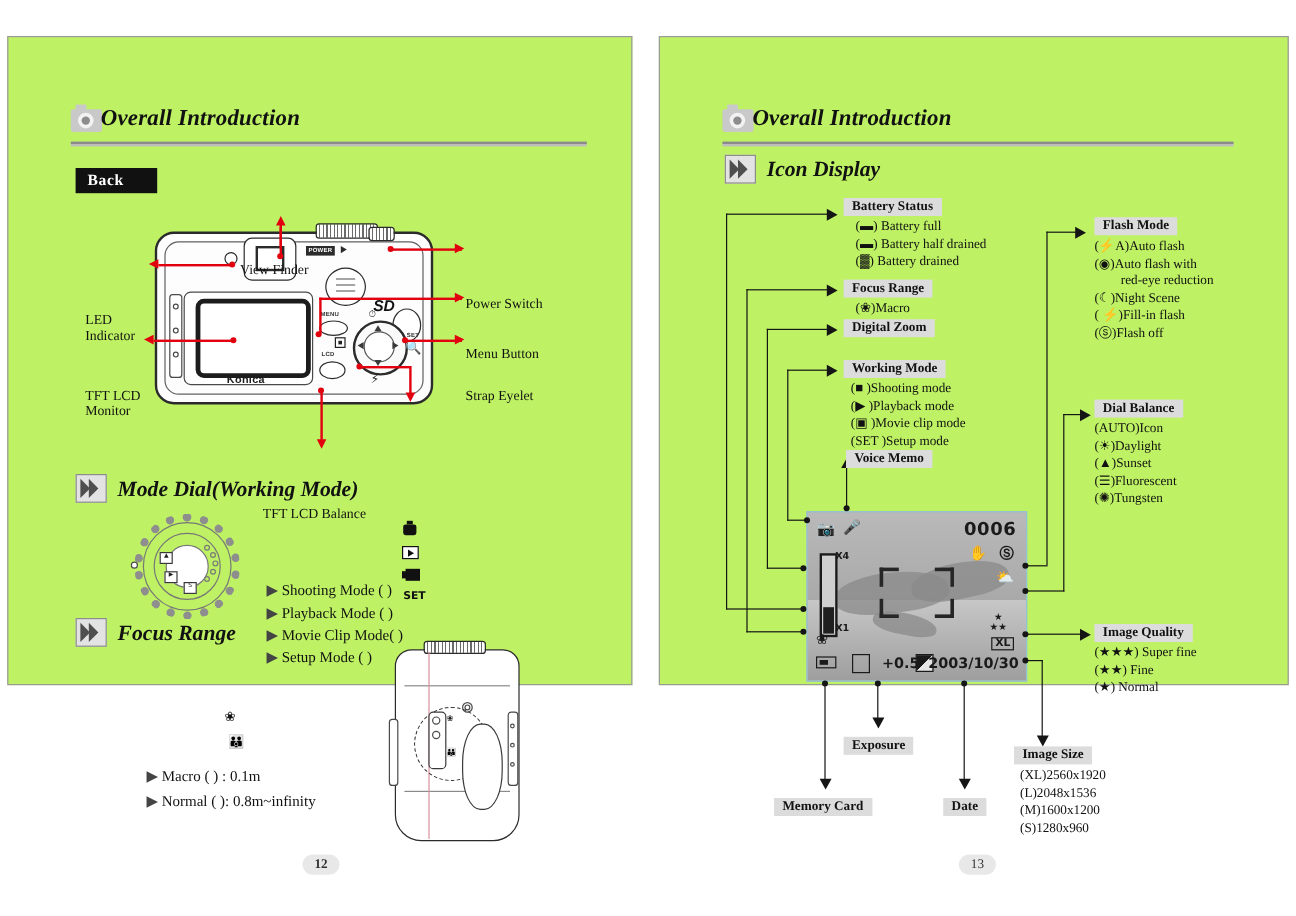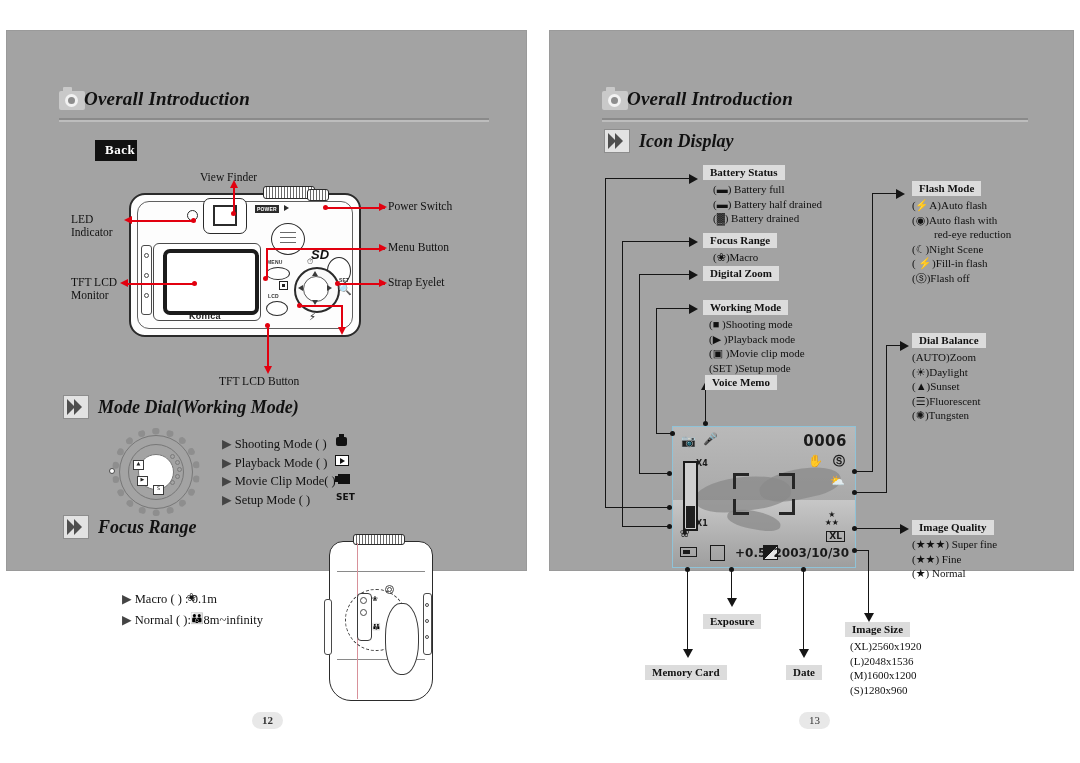--- a/index.html
+++ b/index.html
@@ -9,21 +9,21 @@
     font-family: "Liberation Serif", serif;
     overflow: hidden;
   }
   .spread { position: relative; width: 1080px; height: 763px; }
 
   .page {
     position: absolute;
     top: 30px;
     height: 541px;
     border: 1px solid #9a9a9a;
-    background: #a3a3a3;
+    background: #bef264;
     box-sizing: border-box;
   }
   #page-left  { left: 6px;   width: 521px; }
   #page-right { left: 549px; width: 525px; }
 
   
   .page-header { position: absolute; }
   .hdr-title {
     font-family: "Liberation Serif", serif;
     font-style: italic;
@@ -90,31 +90,31 @@
   }
 
   
   .lab {
     position: absolute;
     font-family: "Liberation Serif", serif;
     font-size: 11.5px;
     color: #111;
     white-space: nowrap;
     line-height: 13px;
+    margin-top: 48px;
   }
   .lab.sm { font-size: 10px; line-height: 12px; }
 
   .back-tag {
     position: absolute;
     background: #111; color: #fff;
     font-family: "Liberation Serif", serif;
     font-weight: bold; font-size: 13px;
-    padding: 2px 2px 3px 10px;
+    padding: 2px 28px 3px 10px;
     letter-spacing: .5px;
-    margin-left: 32px;
   }
 
   
   .rl { position: absolute; background: #e2000f; }
   .rl.h { height: 1.6px; }
   .rl.v { width: 1.6px; }
   .rdot {
     position: absolute; width: 5px; height: 5px;
     background: #e2000f; border-radius: 50%;
   }
@@ -447,21 +447,21 @@
     <div class="rdot" style="left:328px; top:250px;"></div>
 
     <div class="rdot" style="left:290px; top:272px;"></div>
     <div class="rl h" style="left:292px; top:274px; width:43px;"></div>
     <div class="rl v" style="left:334px; top:274px; height:24px;"></div>
     <div class="rarrow down" style="left:330.5px; top:296px;"></div>
 
     <div class="rdot" style="left:258px; top:292px;"></div>
     <div class="rl v" style="left:260px; top:294px; height:43px;"></div>
     <div class="rarrow down" style="left:256.5px; top:335px;"></div>
-    <div class="lab" style="left:212px; top:344px;">TFT LCD Button</div>
+    <div class="lab" style="left:212px; top:344px;">TFT LCD Balance</div>
 
     <div class="sec" style="left:56px; top:364px;">
       <div class="chev"></div>
       <div class="sec-title">Mode Dial(Working Mode)</div>
     </div>
 
     <div class="dial" style="left:105px; top:397px; width:88px; height:88px;">
       <div class="ring1"></div>
       <div class="ring2"></div>
       <div class="ring3"></div>
@@ -686,21 +686,21 @@
       <div>(⚡A)Auto flash</div>
       <div>(◉)Auto flash with</div>
       <div class="ind">red-eye reduction</div>
       <div>(☾)Night Scene</div>
       <div>( ⚡)Fill-in flash</div>
       <div>(ⓢ)Flash off</div>
     </div>
 
     <div class="cal-title" style="left:362px; top:302px;">Dial Balance</div>
     <div class="cal-list" style="left:362px; top:319px;">
-      <div>(AUTO)Zoom</div>
+      <div>(AUTO)Icon</div>
       <div>(☀)Daylight</div>
       <div>(▲)Sunset</div>
       <div>(☰)Fluorescent</div>
       <div>(✺)Tungsten</div>
     </div>
 
     <div class="cal-title" style="left:362px; top:489px;">Image Quality</div>
     <div class="cal-list" style="left:362px; top:506px;">
       <div>(★★★) Super  fine</div>
       <div>(★★) Fine</div>

